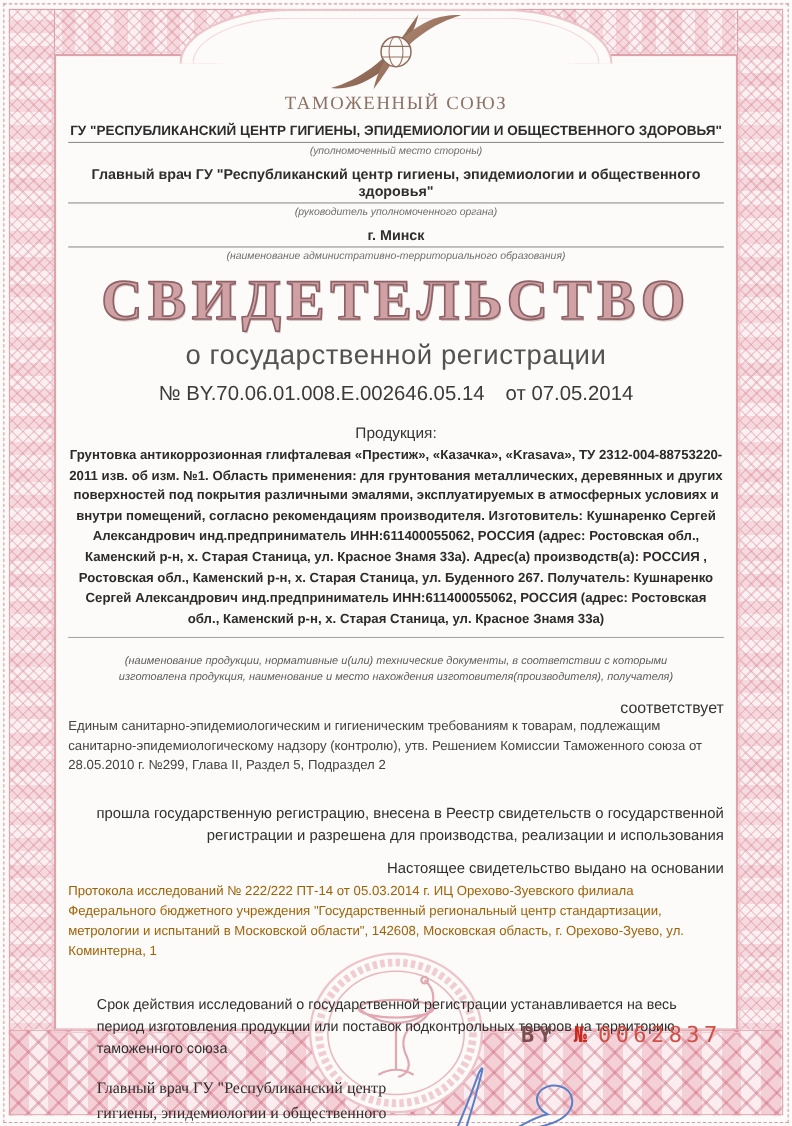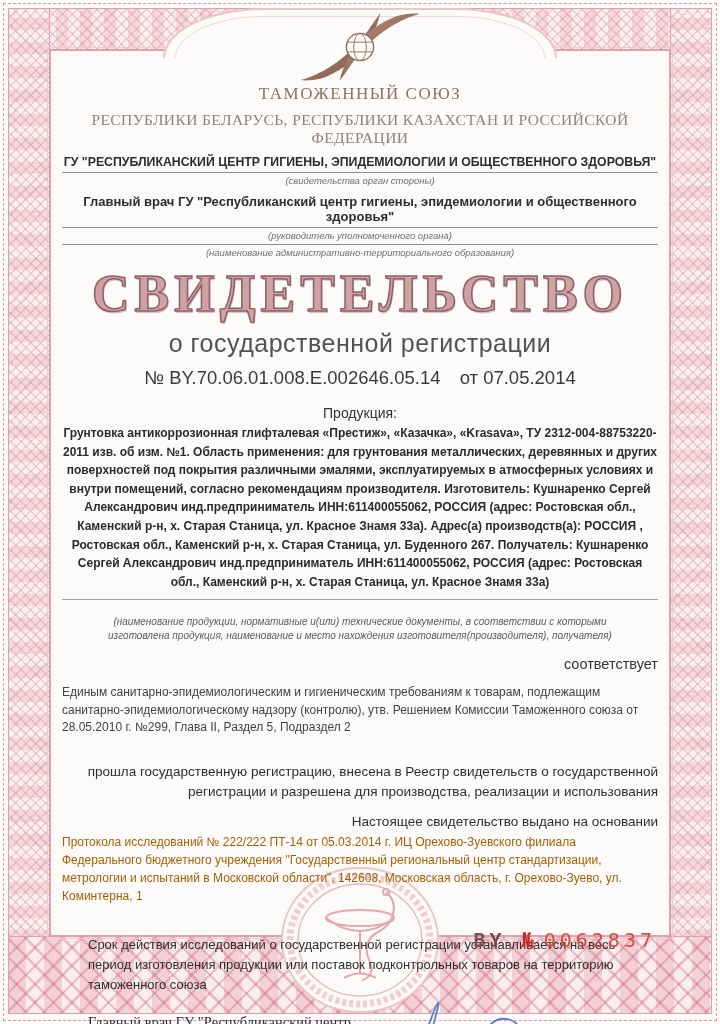--- a/index.html
+++ b/index.html
@@ -66,21 +66,21 @@
   .main-title{margin-top:10px; font-family:"Liberation Serif", serif; font-weight:bold;
     font-size:52px; line-height:1; letter-spacing:5px; color:#cfa0a4;
     -webkit-text-stroke:1.5px #8d6165; text-shadow:1px 2px 0 rgba(141,97,101,.35);}
   .sub-title{font-size:25px; color:#525252; margin-top:9px; letter-spacing:.5px;}
   .number-line{font-size:18.5px; color:#3a3a3a; margin-top:9px;}
   .number-line .date{margin-left:14px;}
   .product-label{text-align:center; font-size:14px; margin-top:16px; color:#333;}
   .product-desc{font-weight:bold; font-size:12px; line-height:1.55; margin-top:3px; color:#2b2b2b;}
   .caption2{font-style:italic; font-size:10px; color:#5c5c5c; width:90%; margin:15px auto 0; line-height:1.35;}
   .comply-label{text-align:right; font-size:14.5px; margin-top:14px; color:#333;}
-  .comply-text{text-align:left; font-size:12px; line-height:1.45; margin-top:12px; color:#434343;}
+  .comply-text{text-align:left; font-size:12px; line-height:1.45; margin-top:0; color:#434343;}
   .reg-text{text-align:right; font-size:13.5px; line-height:1.5; margin-top:25px; color:#2f2f2f;}
   .basis-label{text-align:right; font-size:13.5px; margin-top:12px; color:#2f2f2f;}
   .basis-text{text-align:left; font-size:12px; line-height:1.5; margin-top:4px; color:#a16207;}
   .validity{text-align:left; font-size:13px; line-height:1.55; margin-top:30px; padding-left:26px; color:#2f2f2f;}
   .sign-row{display:flex; margin-top:10px; padding-left:26px; align-items:flex-end; text-align:left;}
   .sign-title{font-family:"Liberation Serif", serif; font-size:14.5px; line-height:1.5; width:300px;}
   .sign-mid{flex:1; position:relative; height:72px;}
   .sign-svg{position:absolute; left:-10px; bottom:-18px; overflow:visible;}
   .emblem{position:absolute; left:50%; transform:translateX(-50%); bottom:6px; z-index:2;}
   .serial{position:absolute; right:64px; bottom:72px; z-index:3;
@@ -117,30 +117,30 @@
         </defs>
         <path d="M4 70 C 30 63 56 44 74 18 C 78 12 83 5 86 1 C 79 32 57 56 29 67 C 20 70 10 71 4 70 Z" fill="url(#bronze)"></path>
         <path d="M126 2 C 100 9 74 28 56 54 C 52 60 47 67 44 71 C 51 40 73 16 101 5 C 110 2 120 1 126 2 Z" fill="url(#bronze)"></path>
         <circle cx="65" cy="36" r="14" fill="#fdfbf9" stroke="#8f6a58" stroke-width="1.4"></circle>
         <ellipse cx="65" cy="36" rx="6.5" ry="14" fill="none" stroke="#9b7260" stroke-width="1"></ellipse>
         <path d="M51.5 31 H 78.5 M51.5 41 H 78.5" stroke="#9b7260" stroke-width="1" fill="none"></path>
       </svg>
     </div>
 
     <div class="union-title">ТАМОЖЕННЫЙ СОЮЗ</div>
-    <div class="union-sub">РЕСПУБЛИКИ БЕЛАРУСЬ, РЕСПУБЛИКИ КАЗАХСТАН И РОССИЙСКОЙ ФЕДЕРАЦИИ</div>
 
     <div class="org-name">ГУ "РЕСПУБЛИКАНСКИЙ ЦЕНТР ГИГИЕНЫ, ЭПИДЕМИОЛОГИИ И ОБЩЕСТВЕННОГО ЗДОРОВЬЯ"</div>
     <div class="rule"></div>
-    <div class="caption">(свидетельства орган стороны)</div>
+    <div class="caption">(уполномоченный место стороны)</div>
 
     <div class="head-name">Главный врач ГУ "Республиканский центр гигиены, эпидемиологии и общественного здоровья"</div>
     <div class="rule"></div>
     <div class="caption">(руководитель уполномоченного органа)</div>
 
+    <div class="city">г. Минск</div>
     <div class="rule"></div>
     <div class="caption">(наименование административно-территориального образования)</div>
 
     <div class="main-title">СВИДЕТЕЛЬСТВО</div>
     <div class="sub-title">о государственной регистрации</div>
     <div class="number-line">
       <span>№ BY.70.06.01.008.E.002646.05.14</span>
       <span class="date">от 07.05.2014</span>
     </div>
 

